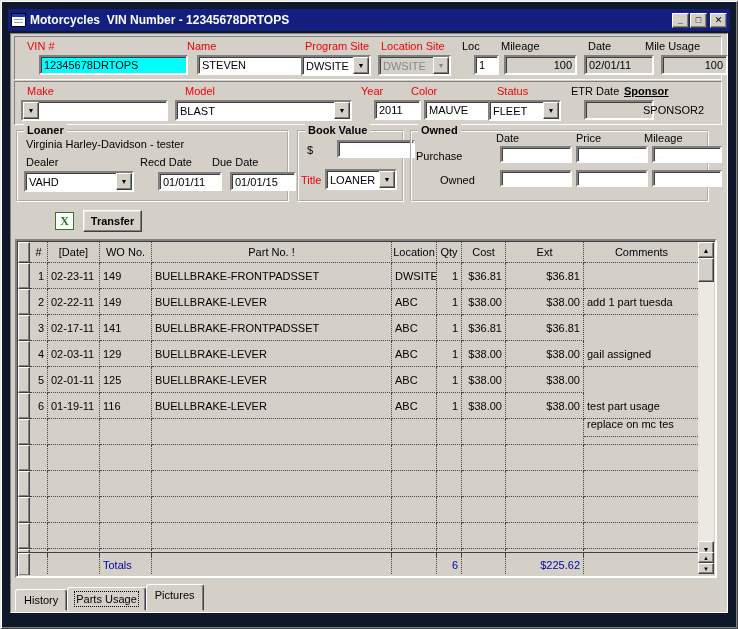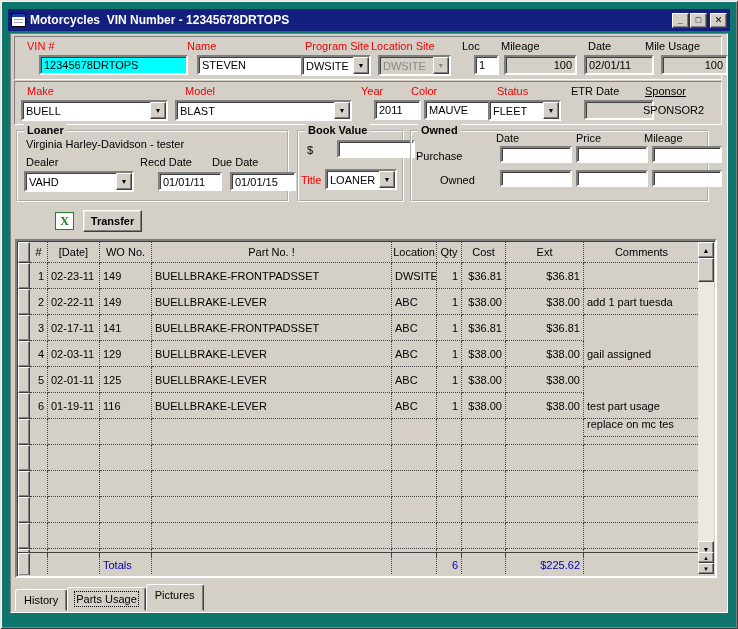--- a/index.html
+++ b/index.html
@@ -1,17 +1,17 @@
 <!DOCTYPE html>
 <html><head>
 <meta charset="utf-8">
 <style>
   html,body{margin:0;padding:0;background:#9c9a94;font-family:"Liberation Sans","DejaVu Sans",sans-serif;}
   *{box-sizing:border-box;}
-  .window{position:relative;width:738px;height:629px;background:#0f766e;
+  .window{position:relative;width:738px;height:629px;background:#0f172a;
     box-shadow:inset 1px 1px 0 #e8e6e0, inset -1px -1px 0 #404040, inset 2px 2px 0 #fff, inset -2px -2px 0 #808080;
     overflow:hidden;font-size:11px;color:#000;}
   
   .titlebar{position:absolute;left:8px;top:9px;width:722px;height:22px;background:#131f7e;
     display:flex;align-items:center;padding:0 3px;}
   .app-icon{width:15px;height:14px;background:#fff;border:1px solid #000;margin-right:4px;position:relative;flex:0 0 auto;}
   .app-icon::before{content:"";position:absolute;left:0;top:0;right:0;height:3px;background:#1e3ab0;}
   .app-icon::after{content:"";position:absolute;left:2px;top:5px;right:2px;height:6px;
     background:repeating-linear-gradient(#9aa 0 1px,transparent 1px 3px);}
   .title-text{color:#fff;font-weight:bold;font-size:12px;white-space:pre;flex:1;overflow:hidden;}
@@ -112,58 +112,57 @@
     <div class="band" style="top:2px;">
       <span class="lbl red" style="left:12px;">VIN #</span>
       <input class="field" style="left: 6px; width: 149px; background: rgb(0, 255, 255);" value="12345678DRTOPS">
       <span class="lbl red" style="left:172px;">Name</span>
       <input class="field" style="left: 164px; width: 118px;" value="STEVEN">
       <span class="lbl red" style="left:290px;">Program Site</span>
       <div class="combo" style="left:286px;width:70px;">
         <span class="combo-text">DWSITE</span>
         <span class="combo-btn">▼</span>
       </div>
-      <span class="lbl red" style="left:356px;">Location Site</span>
+      <span class="lbl red" style="left:366px;">Location Site</span>
       <div class="combo disabled" style="left:363px;width:73px;">
         <span class="combo-text">DWSITE</span>
         <span class="combo-btn">▼</span>
       </div>
       <span class="lbl" style="left:447px;">Loc</span>
       <input class="field" style="left: 441px; width: 25px;" value="1">
       <span class="lbl" style="left:486px;">Mileage</span>
       <div class="display num" style="left:471px;width:73px;">100</div>
       <span class="lbl" style="left:573px;">Date</span>
       <div class="display" style="left:551px;width:70px;">02/01/11</div>
       <span class="lbl" style="left:630px;">Mile Usage</span>
       <div class="display num" style="left:628px;width:67px;">100</div>
     </div>
 
     <div class="band" style="top:47px;">
       <span class="lbl red" style="left:12px;">Make</span>
       <div class="combo" style="left:6px;width:147px;">
-        <span class="combo-text">BUELL</span>
         <span class="combo-btn">▼</span>
       </div>
       <span class="lbl red" style="left:170px;">Model</span>
       <div class="combo" style="left:160px;width:177px;">
         <span class="combo-text">BLAST</span>
         <span class="combo-btn">▼</span>
       </div>
       <span class="lbl red" style="left:346px;">Year</span>
       <input class="field" style="left: 341px; width: 47px;" value="2011">
       <span class="lbl red" style="left:396px;">Color</span>
       <input class="field" style="left: 391px; width: 78px;" value="MAUVE">
       <span class="lbl red" style="left:482px;">Status</span>
       <div class="combo" style="left:473px;width:73px;">
         <span class="combo-text">FLEET</span>
         <span class="combo-btn">▼</span>
       </div>
       <span class="lbl" style="left:556px;">ETR Date</span>
       <div class="display" style="left:551px;width:70px;"></div>
-      <span class="lbl" style="left:630px;text-decoration:underline;">Sponsor</span>
+      <span class="lbl" style="left:609px;text-decoration:underline;font-weight:bold;">Sponsor</span>
       <span class="lbl" style="left:628px;top:22px;">SPONSOR2</span>
     </div>
 
     <div style="position:absolute;left:3px;top:92px;width:708px;height:80px;">
 
       <div class="group" style="left:2px;top:4px;width:273px;height:72px;">
         <span class="group-title">Loaner</span>
         <span class="gtext" style="left:8px;top:6px;">Virginia Harley-Davidson - tester</span>
         <span class="gtext" style="left:8px;top:24px;">Dealer</span>
         <span class="gtext" style="left:122px;top:24px;">Recd Date</span>

